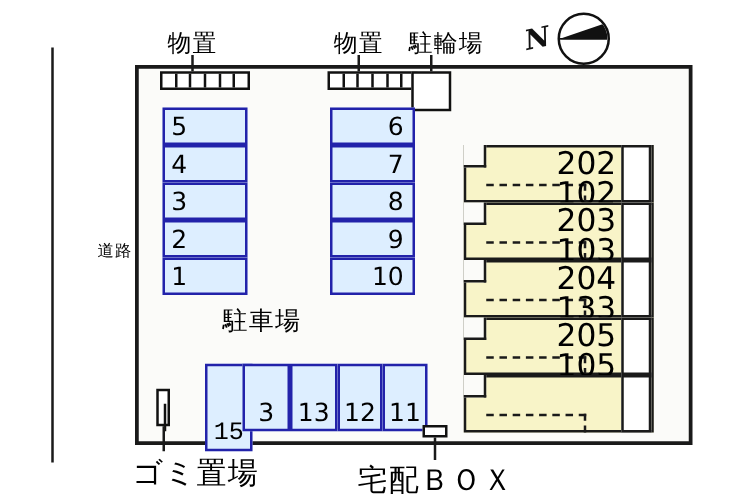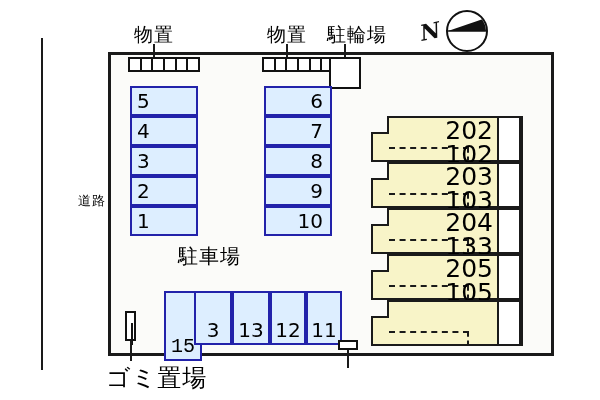--- a/index.html
+++ b/index.html
@@ -328,14 +328,15 @@
   </div>
 
   <div class="abs gomi-box" style="left:125px; top:311px;">
     <div class="gomi-inner"></div>
   </div>
   <div class="abs leader" style="left:130px; top:341px; height:20px;"></div>
   <div class="abs bottom-label" style="left:106px; top:362px;">ゴミ置場</div>
 
   <div class="abs takuhai-box" style="left:338px; top:340px;"></div>
   <div class="abs leader" style="left:347px; top:350px; height:18px;"></div>
+  <div class="abs bottom-label" style="left:286px; top:368px;">宅配ＢＯＸ</div>
 
 </div>
 
 </body></html>

